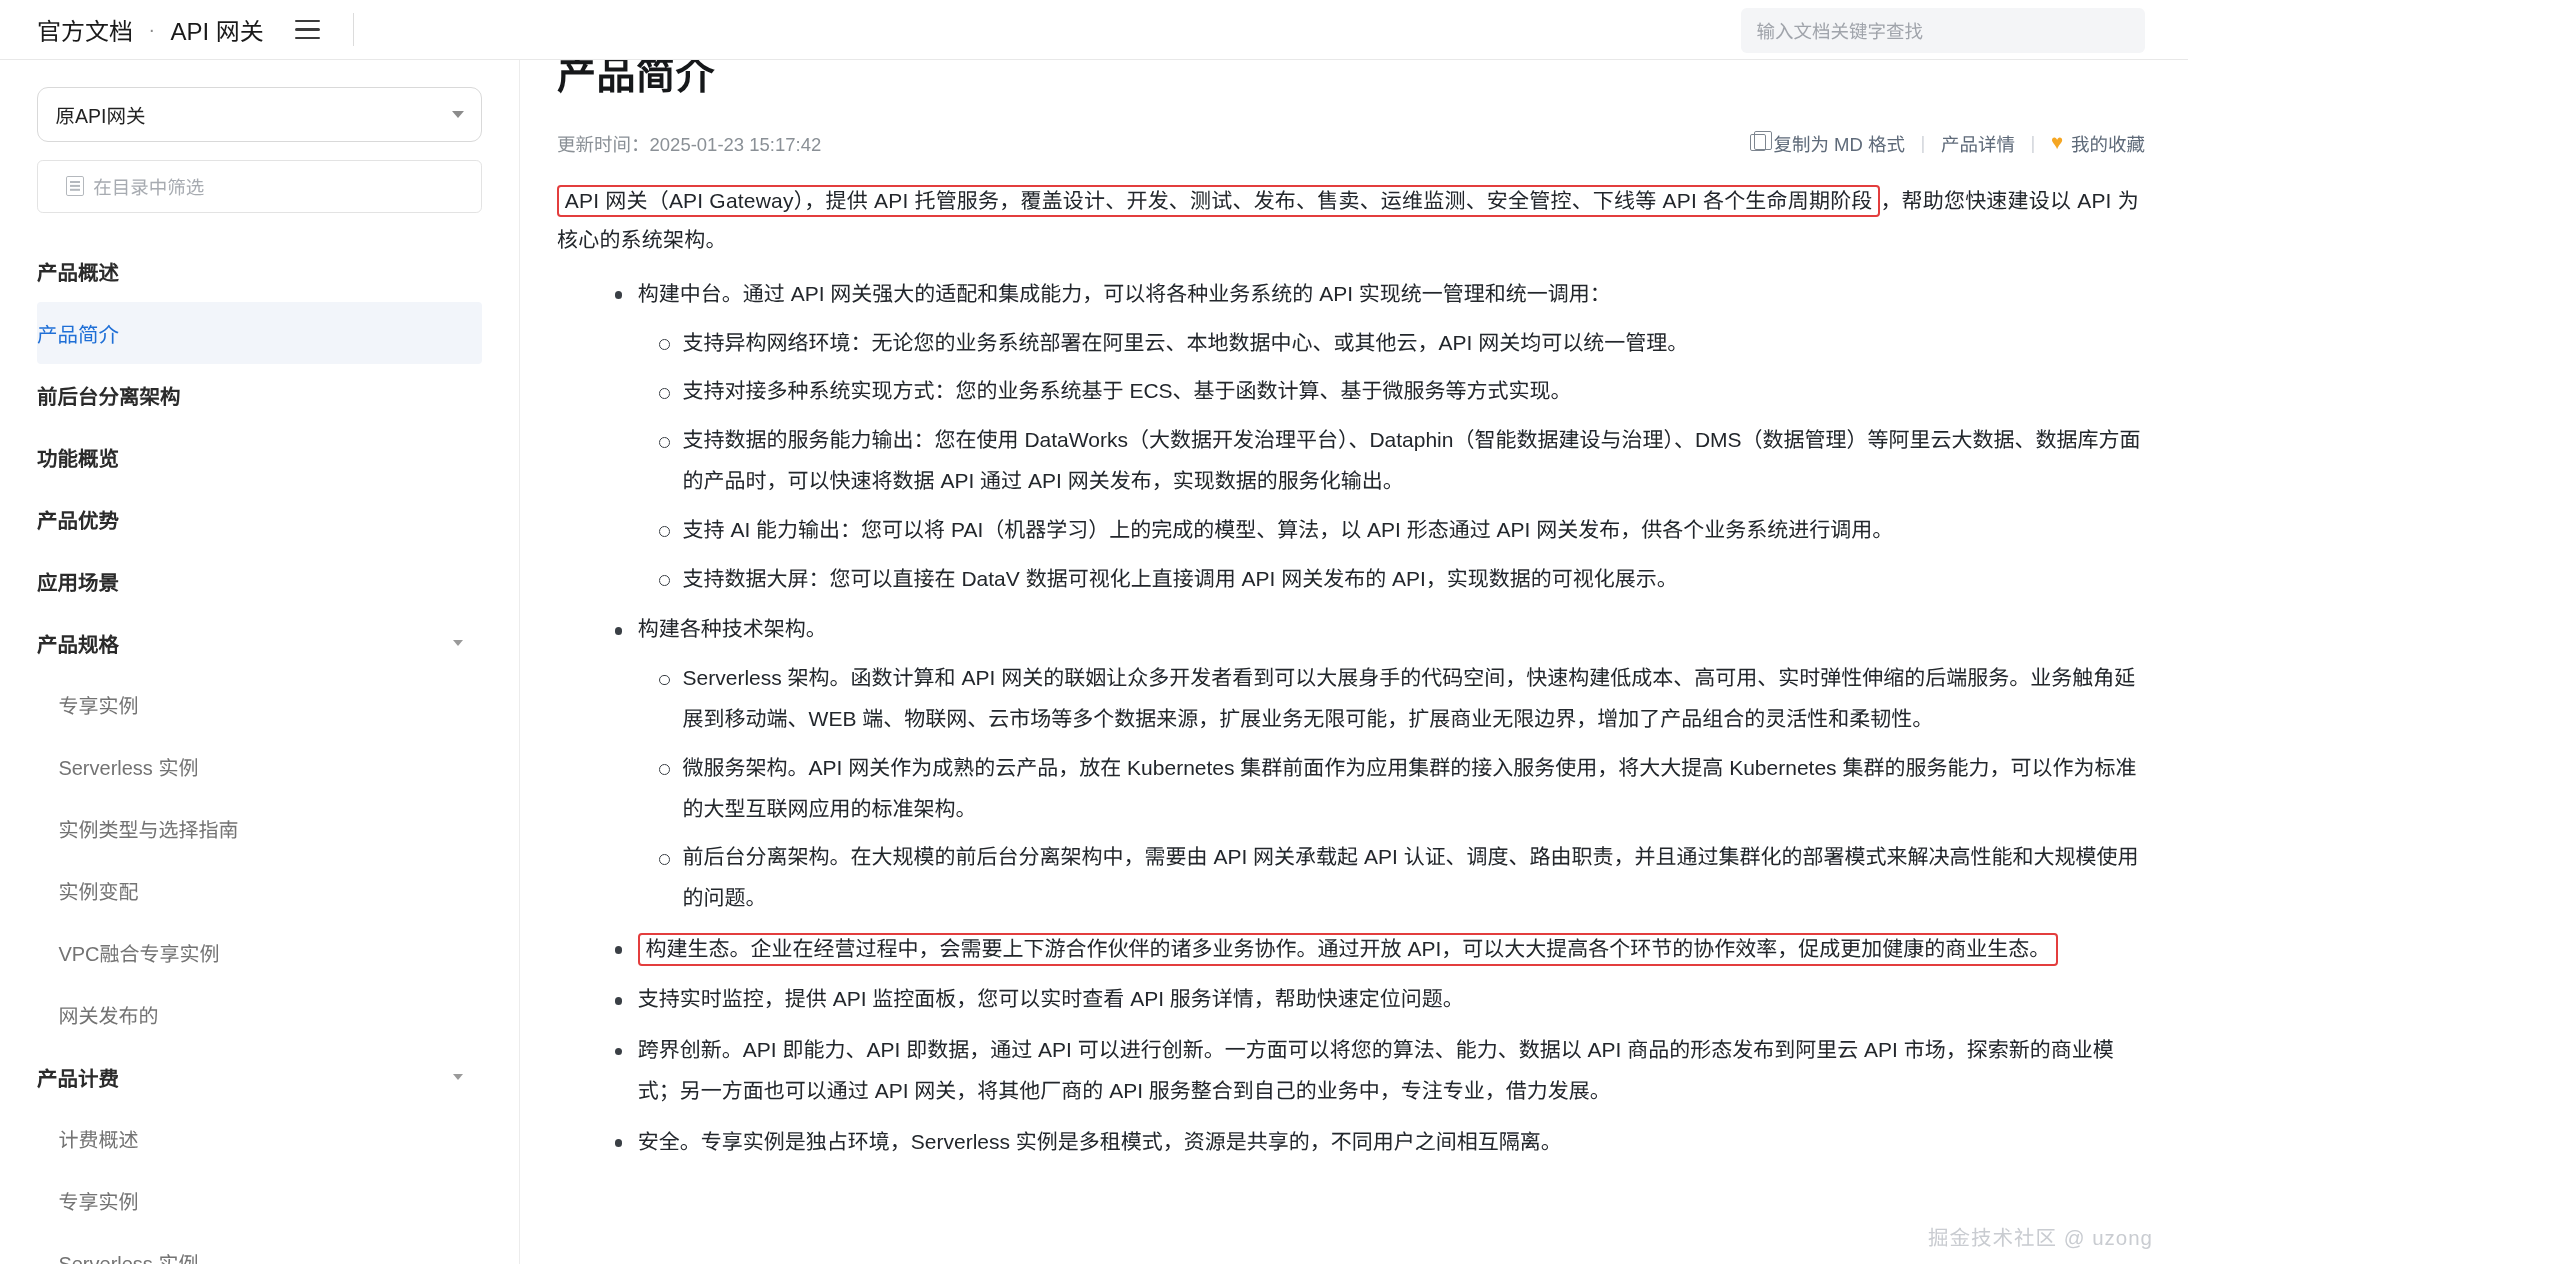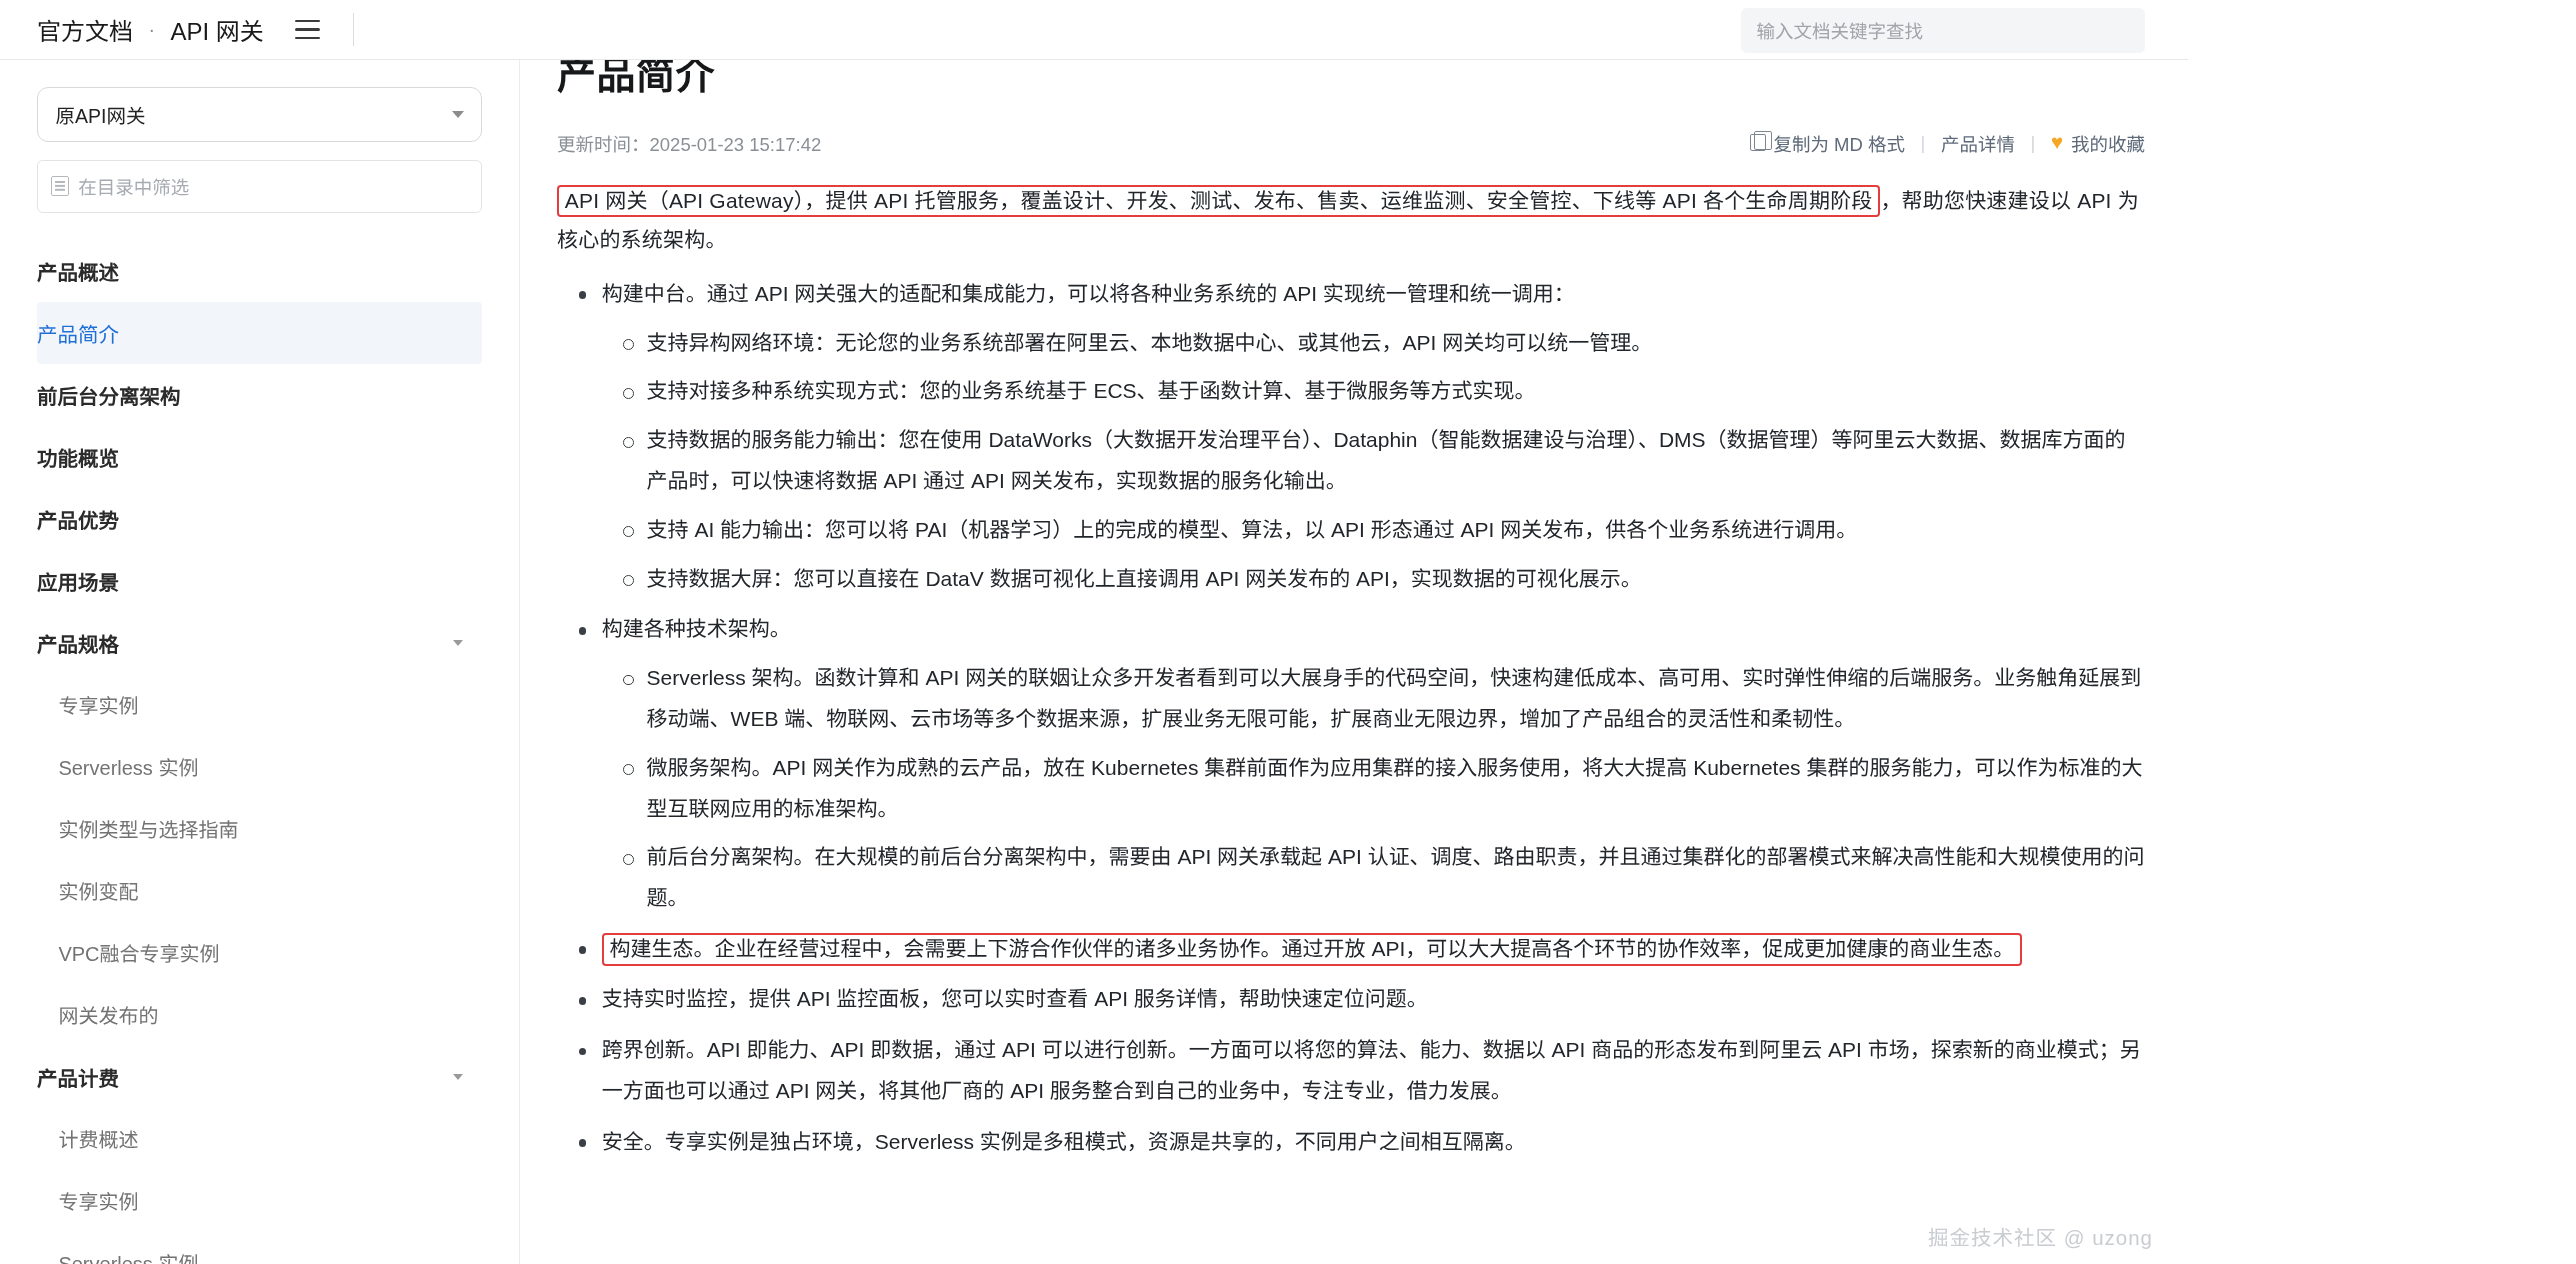--- a/index.html
+++ b/index.html
@@ -112,21 +112,21 @@
     border-right: 6.8px solid transparent;
     border-top: 7.8px solid #8c8c8c;
   }
   .filter-box {
     margin-top: 17.5px;
     height: 53px;
     border: 1px solid #e3e3e3;
     border-radius: 5.8px;
     display: flex;
     align-items: center;
-    padding: 0 13px;
+    padding: 0 28px;
     gap: 9.7px;
     font-size: 18.5px;
     color: #a7abb1;
     background: #fff;
     cursor: text;
   }
   .doc-icon {
     width: 17.5px; height: 19.5px;
     border: 1.6px solid #b4b8bd;
     border-radius: 1.9px;
@@ -239,20 +239,21 @@
   }
 
   ul.l1 { margin: 13.6px 0 0 0; padding-left: 39px; list-style: none; }
   ul.l1 > li {
     position: relative;
     font-size: 21px;
     line-height: 1.95;
     color: #22262b;
     margin-top: 9.7px;
     padding-left: 5.8px;
+    margin-left: 36px;
   }
   ul.l1 > li::before {
     content: "";
     position: absolute;
     left: -17.5px; top: 17.5px;
     width: 7.8px; height: 7.8px;
     background: #3a3f45;
     border-radius: 50%;
   }
   ul.l2 { margin: 5.8px 0 0 0; padding-left: 39px; list-style: none; }

